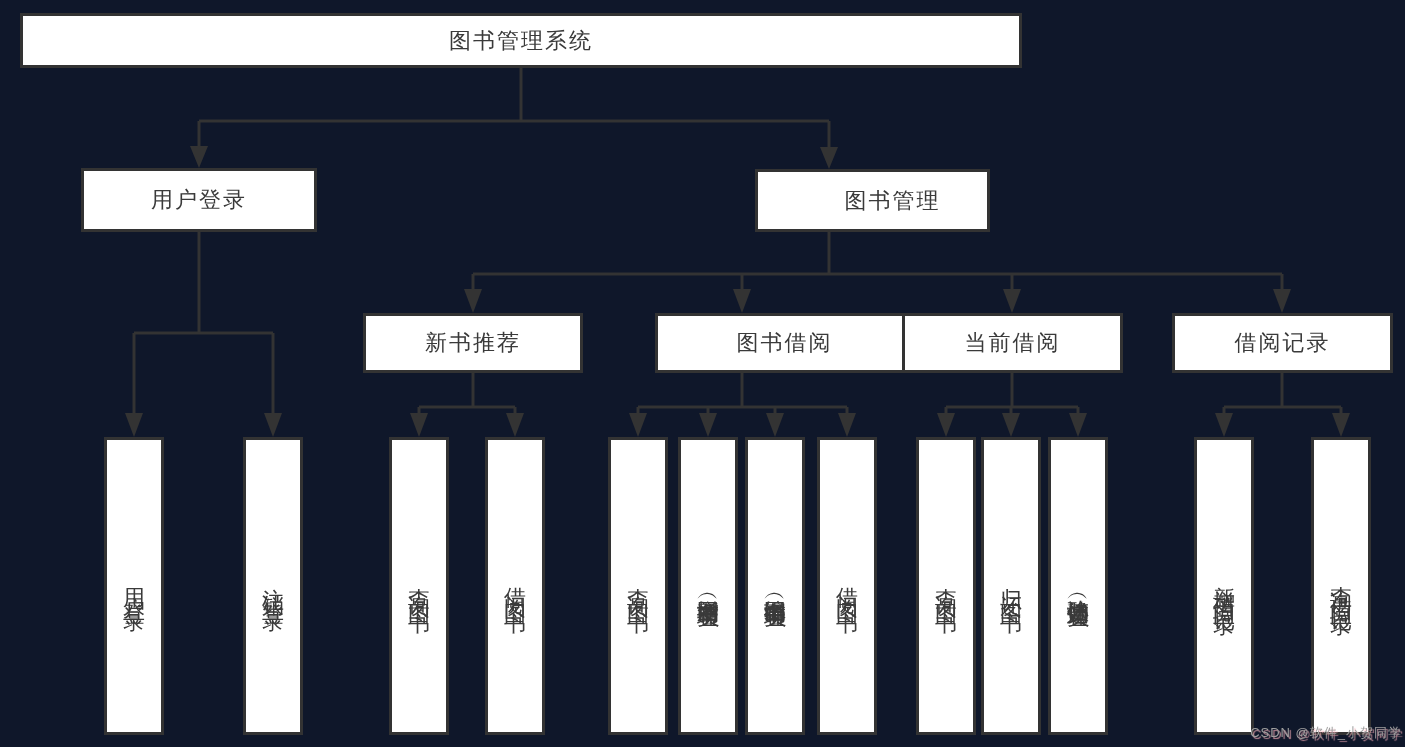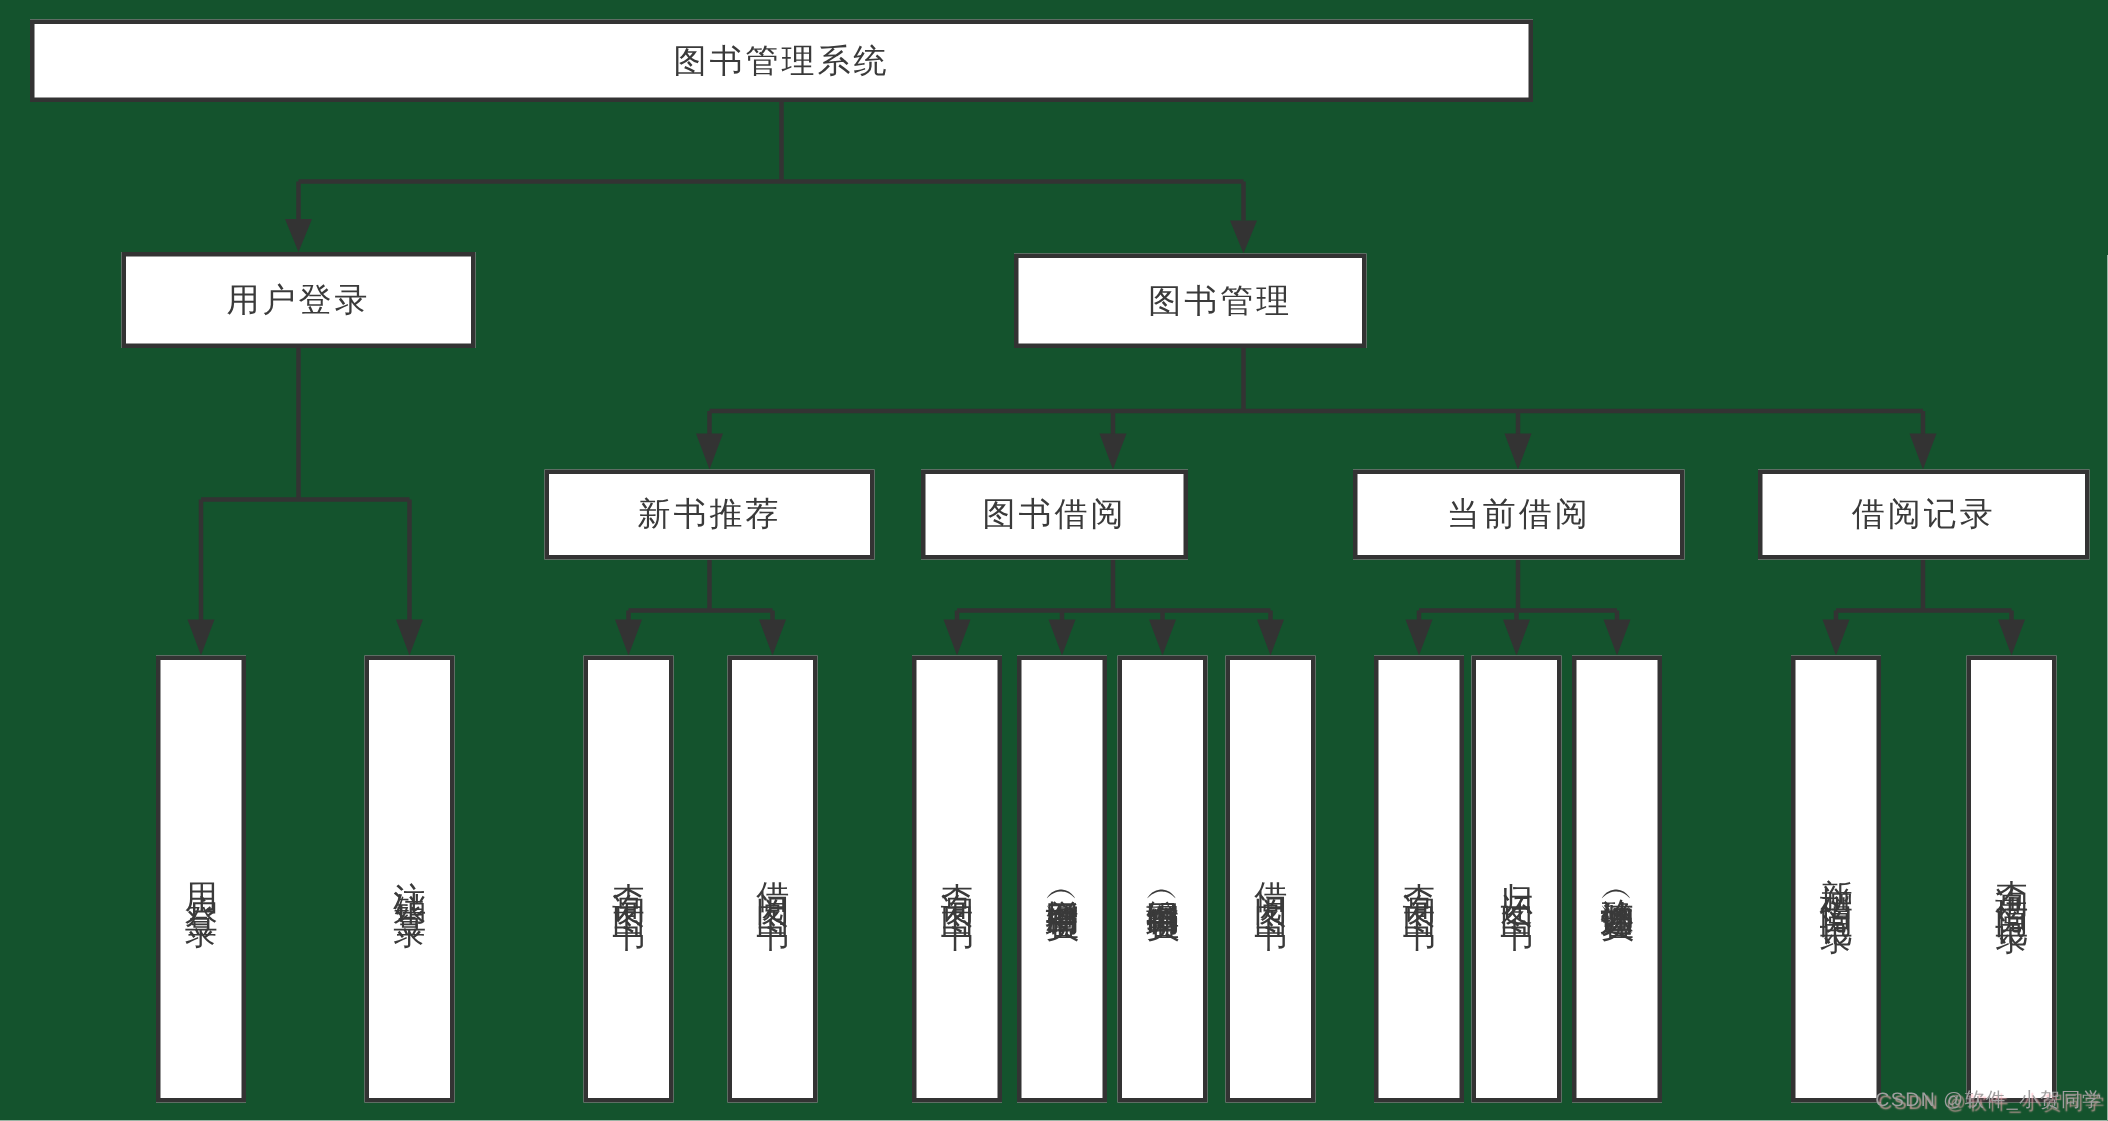--- a/index.html
+++ b/index.html
@@ -1,20 +1,20 @@
 <!DOCTYPE html>
 <html><head>
 <meta charset="utf-8">
 <style>
   html, body { margin: 0; padding: 0; background: #ffffff; }
   .canvas {
     position: relative;
     width: 1405px;
     height: 747px;
-    background: #14532d;
+    background: #0f172a;
     font-family: "Liberation Sans", "DejaVu Sans", sans-serif;
     overflow: hidden;
   }
   .connector-layer {
     position: absolute;
     left: 0; top: 0;
     width: 1405px; height: 747px;
   }
   .connector-layer path {
     stroke: #333333;
@@ -127,28 +127,28 @@
     </g>
   </svg>
 
   <div class="node" style="left:20px; top:13px; width:1002px; height:55px;">
     <span>图书管理系统</span>
   </div>
 
   <div class="node" style="left:81px; top:168px; width:236px; height:64px;">
     <span>用户登录</span>
   </div>
-  <div class="node" style="left:676px; top:169px; width:235px; height:63px;padding-left:40px;">
+  <div class="node" style="left:755px; top:169px; width:235px; height:63px;padding-left:40px;">
     <span>图书管理</span>
   </div>
 
   <div class="node" style="left:363px; top:313px; width:220px; height:60px;">
     <span>新书推荐</span>
   </div>
-  <div class="node" style="left:614px; top:313px; width:178px; height:60px;">
+  <div class="node" style="left:655px; top:313px; width:259px; height:60px;">
     <span>图书借阅</span>
   </div>
   <div class="node" style="left:1172px; top:313px; width:221px; height:60px;">
     <span>借阅记录</span>
   </div>
   <div class="node" style="left:902px; top:313px; width:221px; height:60px;">
     <span>当前借阅</span>
   </div>
 
   <div class="leaf" style="left:104px;">

